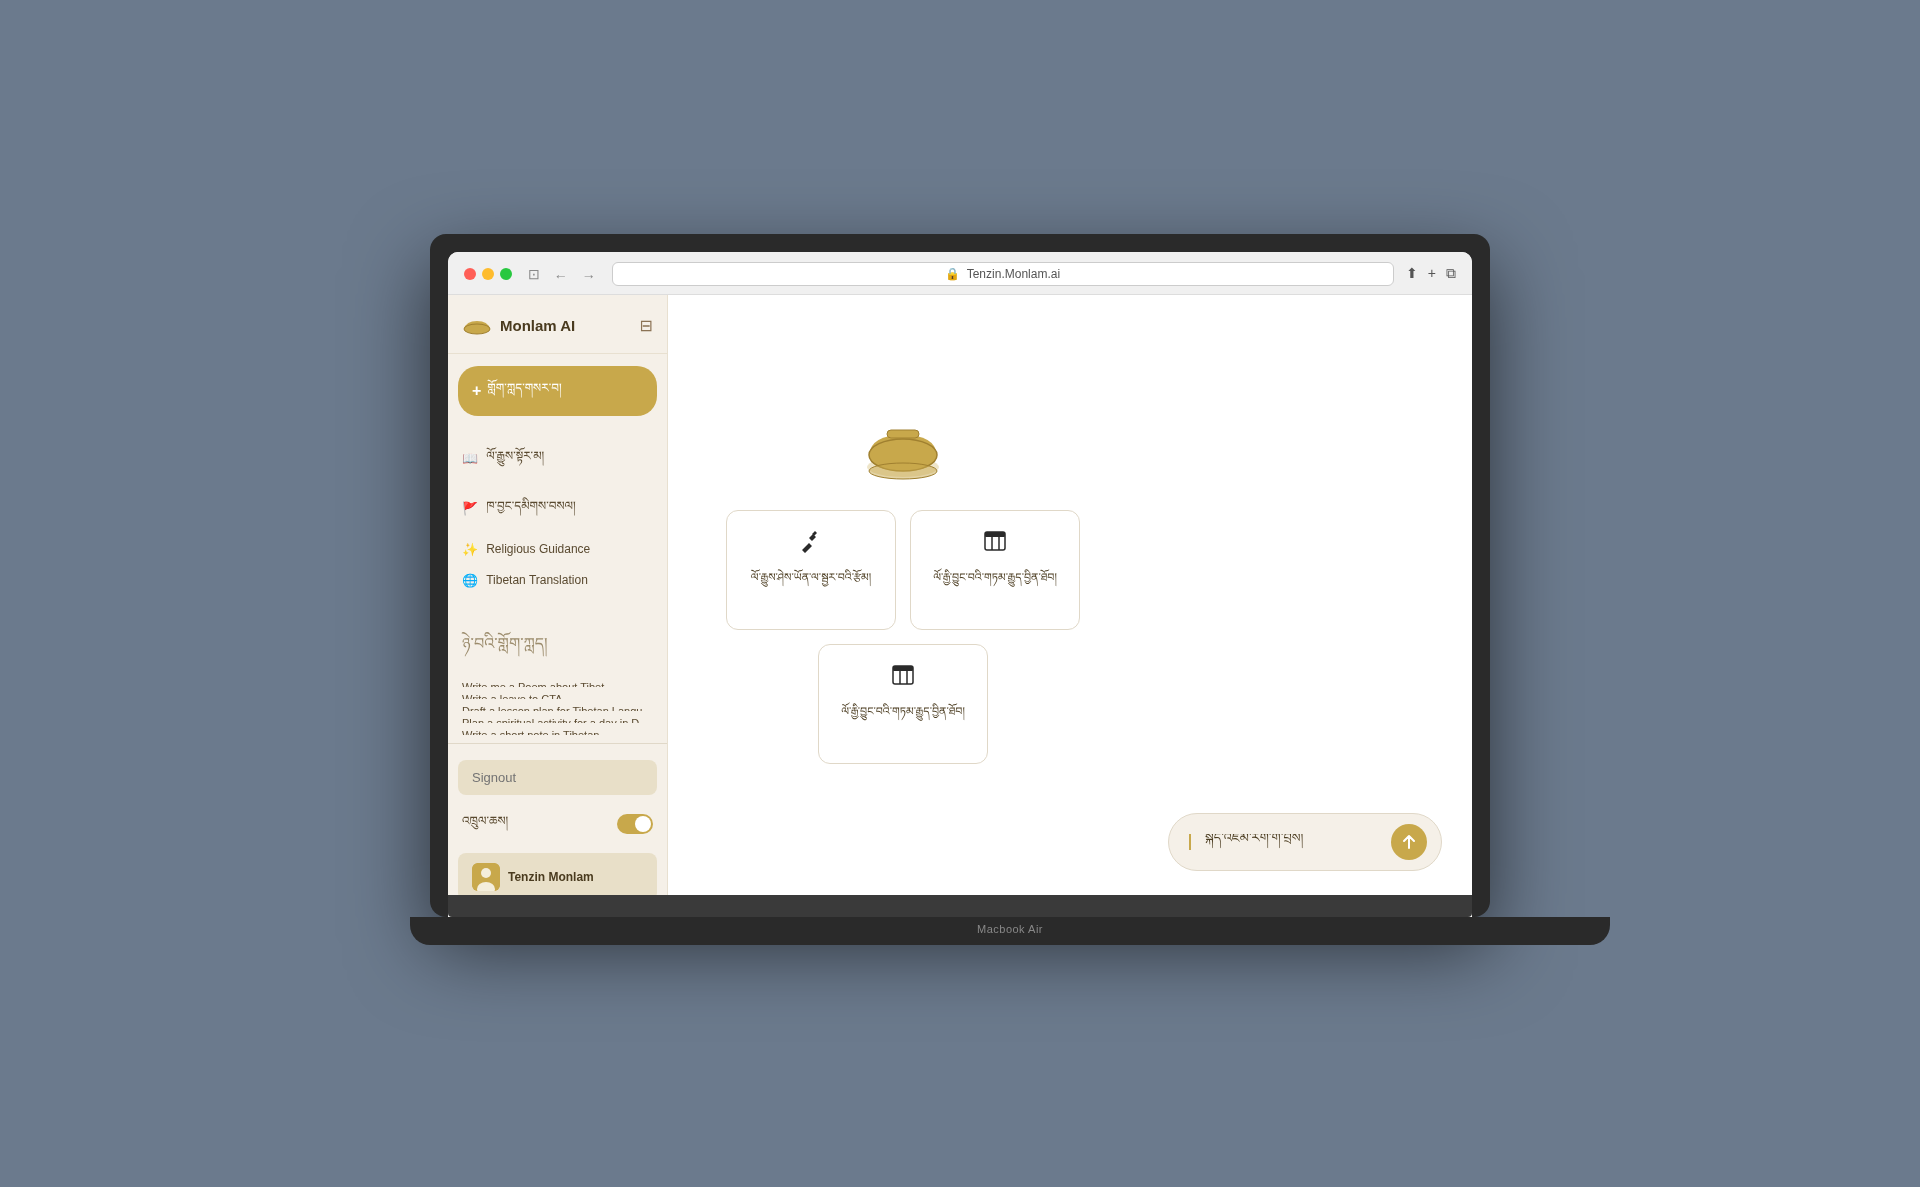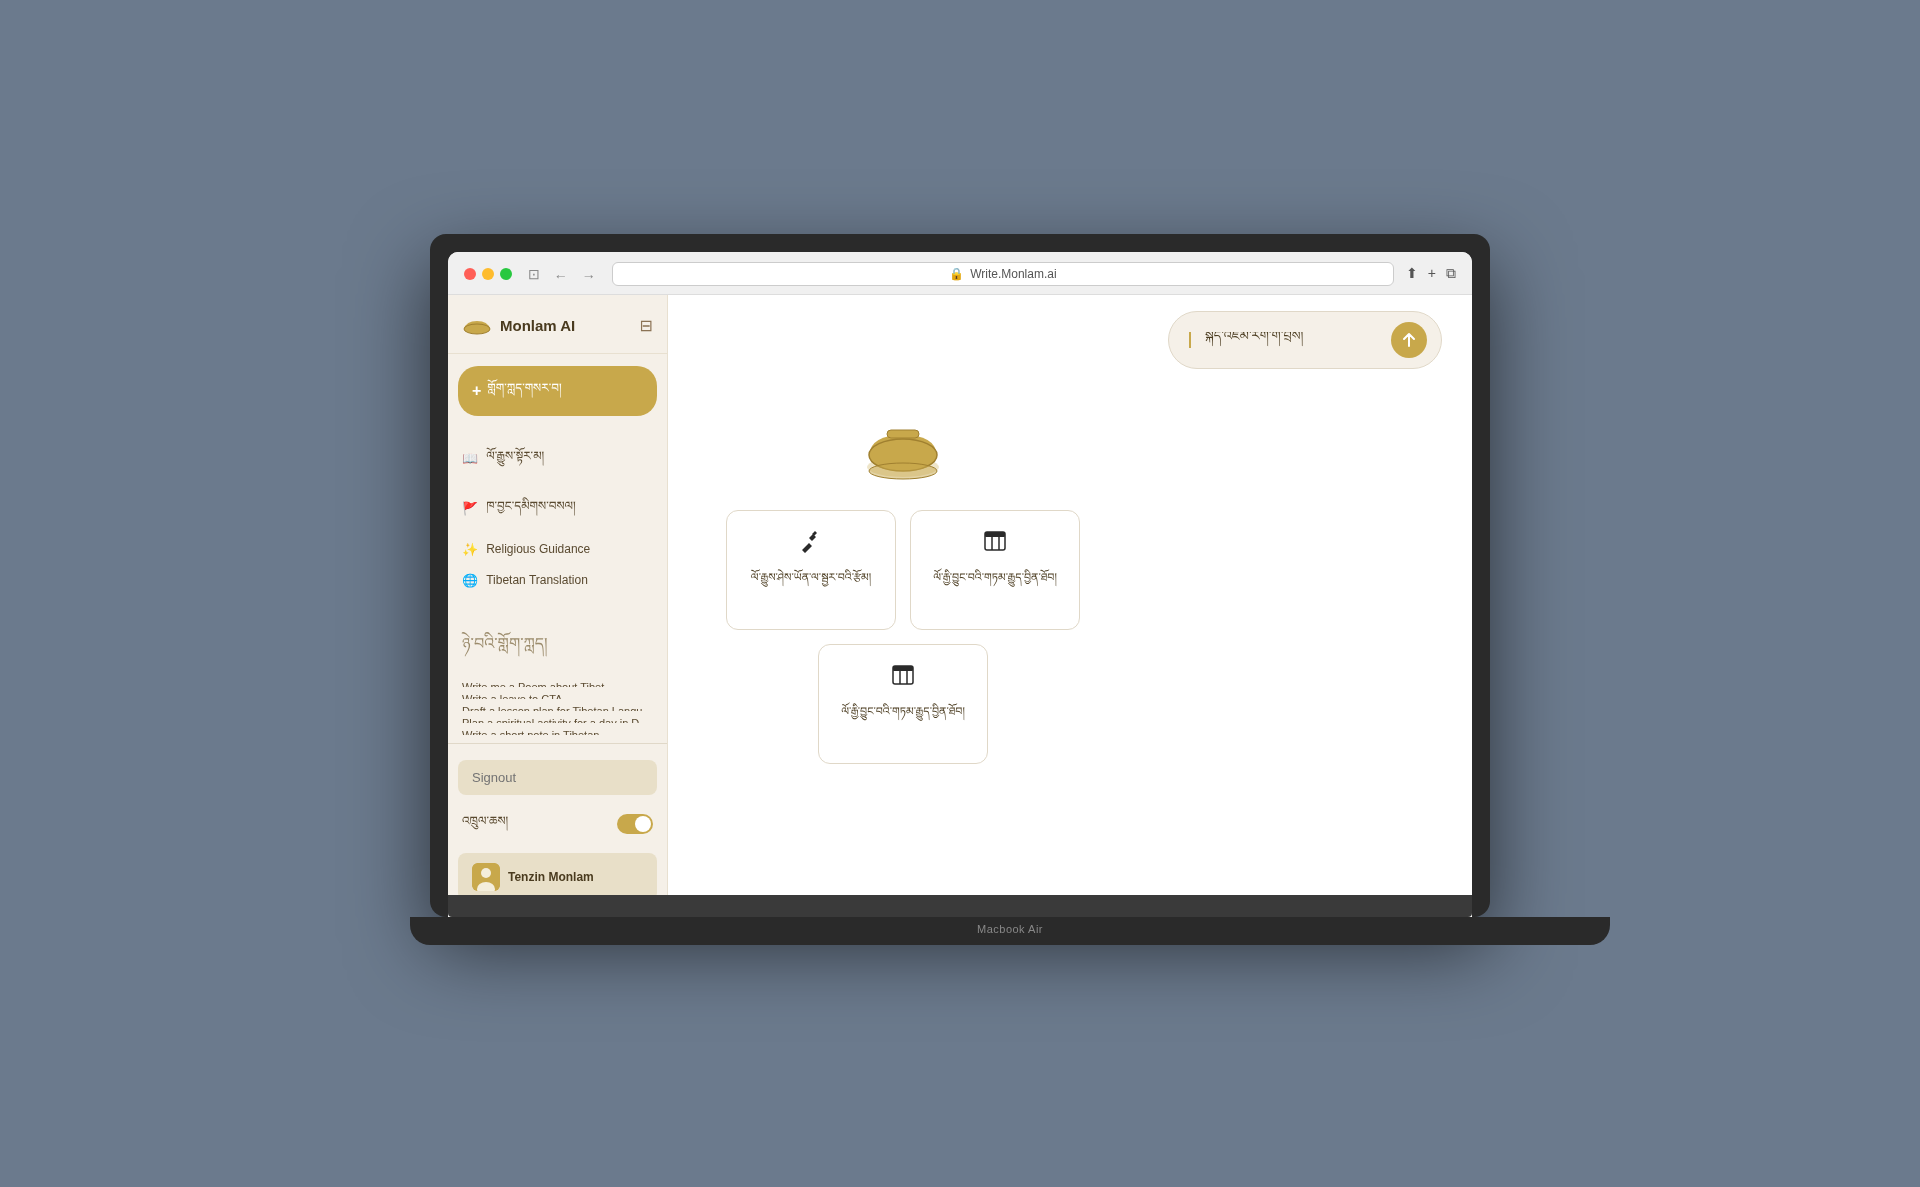--- a/index.html
+++ b/index.html
@@ -335,21 +335,21 @@
     .card-text {
       font-size: 11px;
       color: #4a3b1f;
       line-height: 1.5;
     }
 
     
     .input-area {
       padding: 16px 30px 24px;
       display: flex;
-      align-items: flex-start;
+      align-items: flex-end;
     }
 
     .chat-input-wrapper {
       flex: 1;
       display: flex;
       align-items: center;
       background: #f5f0e8;
       border: 1.5px solid #e0d8c8;
       border-radius: 30px;
       padding: 10px 14px 10px 20px;
@@ -434,21 +434,21 @@
           <div class="traffic-light tl-yellow"></div>
           <div class="traffic-light tl-green"></div>
         </div>
         <div class="browser-nav">
           <span>⊡</span>
           <span>←</span>
           <span>→</span>
         </div>
         <div class="address-bar">
           <span>🔒</span>
-          <span>Write.Monlam.ai</span>
+          <span>Tenzin.Monlam.ai</span>
         </div>
         <div class="browser-actions">
           <span>⬆</span>
           <span>+</span>
           <span>⧉</span>
         </div>
       </div>
 
       <div class="app-container">
 

